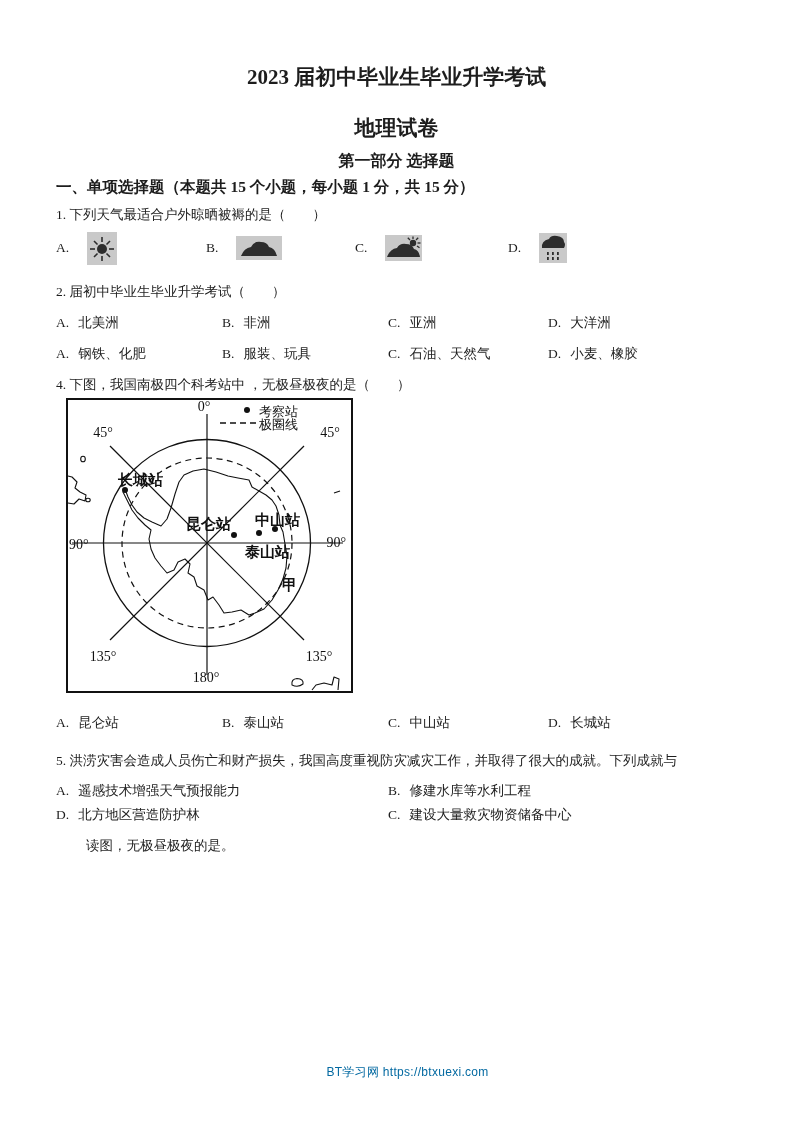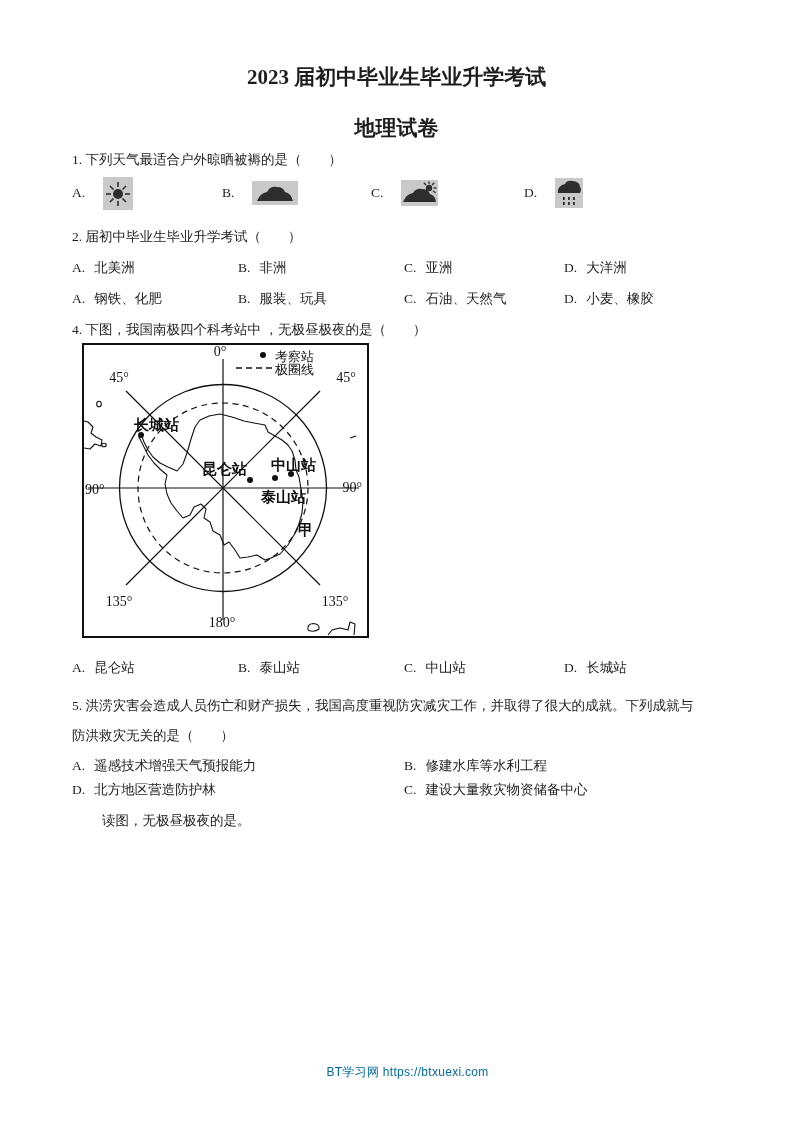--- a/index.html
+++ b/index.html
@@ -1,20 +1,20 @@
 <!DOCTYPE html>
 <html><head>
 <meta charset="utf-8">
 <style>
   html,body{margin:0;padding:0;background:#ffffff;}
   body{
     width:793px;height:1122px;position:relative;overflow:hidden;
     font-family:"Liberation Serif","DejaVu Serif",serif;color:#1d1d1d;
   }
-  .doc{position:absolute;inset:0;padding:0 72px;box-sizing:border-box;}
+  .doc{position:absolute;inset:0;padding:0 56px;box-sizing:border-box;}
   .title{margin:64px 0 0;text-align:center;font-size:21px;line-height:27px;font-weight:bold;}
   .subtitle{margin:24px 0 0;text-align:center;font-size:21px;line-height:27px;font-weight:bold;}
   .section-heading{margin:9px 0 0;text-align:center;font-size:16px;line-height:19px;font-weight:bold;}
   .part-heading{margin:7px 0 0;font-size:15.5px;line-height:20px;font-weight:bold;}
   .q-text{font-size:13.5px;line-height:18px;}
   .q1{margin-top:9px;}
   .q2{margin-top:17px;}
   .q3{margin-top:16px;}
   .q4{margin-top:13px;}
   .opt-row{display:grid;font-size:13.5px;line-height:18px;}
@@ -36,20 +36,22 @@
   .map-line{stroke:#111;stroke-width:1.2;}
   .coast{fill:none;stroke:#111;stroke-width:1.1;stroke-linejoin:round;}
 </style>
 </head>
 <body>
 
 <div class="doc">
 
   <h1 class="title">2023 届初中毕业生毕业升学考试</h1>
   <h2 class="subtitle">地理试卷</h2>
+  <h3 class="section-heading">第一部分 选择题</h3>
+  <h4 class="part-heading">一、单项选择题（本题共 15 个小题，每小题 1 分，共 15 分）</h4>
 
   <div class="q-text q1">
     <span>1.</span>
     <span>下列天气最适合户外晾晒被褥的是（　　）</span>
   </div>
   <div class="opt-row row-q1">
     <div class="icon-cell">
       <span class="opt-label">A.</span>
       <span class="wicon">
         <svg width="30" height="33" viewBox="0 0 30 33">
@@ -185,21 +187,20 @@
     <div class="opt"><span class="opt-label">B.</span><span>泰山站</span></div>
     <div class="opt"><span class="opt-label">C.</span><span>中山站</span></div>
     <div class="opt"><span class="opt-label">D.</span><span>长城站</span></div>
   </div>
 
   <div class="q5-block">
     <div class="q-text">
       <span>5.</span>
       <span>洪涝灾害会造成人员伤亡和财产损失，我国高度重视防灾减灾工作，并取得了很大的成就。下列成就与</span>
     </div>
-    <div class="q-text">防洪救灾无关的是（　　）</div>
   </div>
   <div class="opt-row row-q5">
     <div class="opt"><span class="opt-label">A.</span><span>遥感技术增强天气预报能力</span></div>
     <div class="opt"><span class="opt-label">B.</span><span>修建水库等水利工程</span></div>
     <div class="opt"><span class="opt-label">D.</span><span>北方地区营造防护林</span></div>
     <div class="opt"><span class="opt-label">C.</span><span>建设大量救灾物资储备中心</span></div>
   </div>
 
   <div class="instruction">读图，无极昼极夜的是。</div>
 

